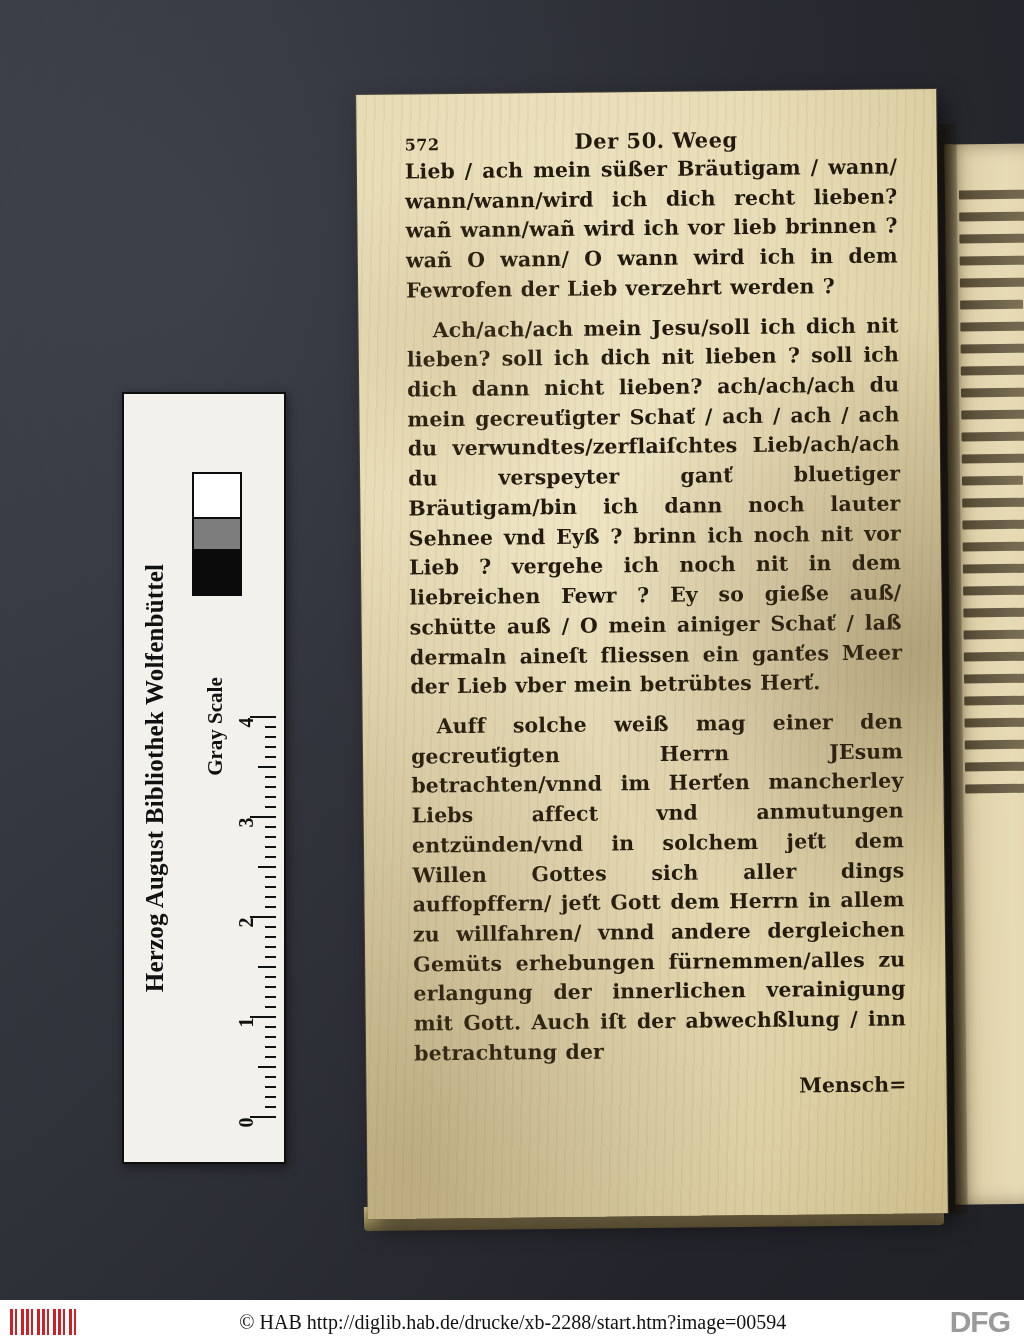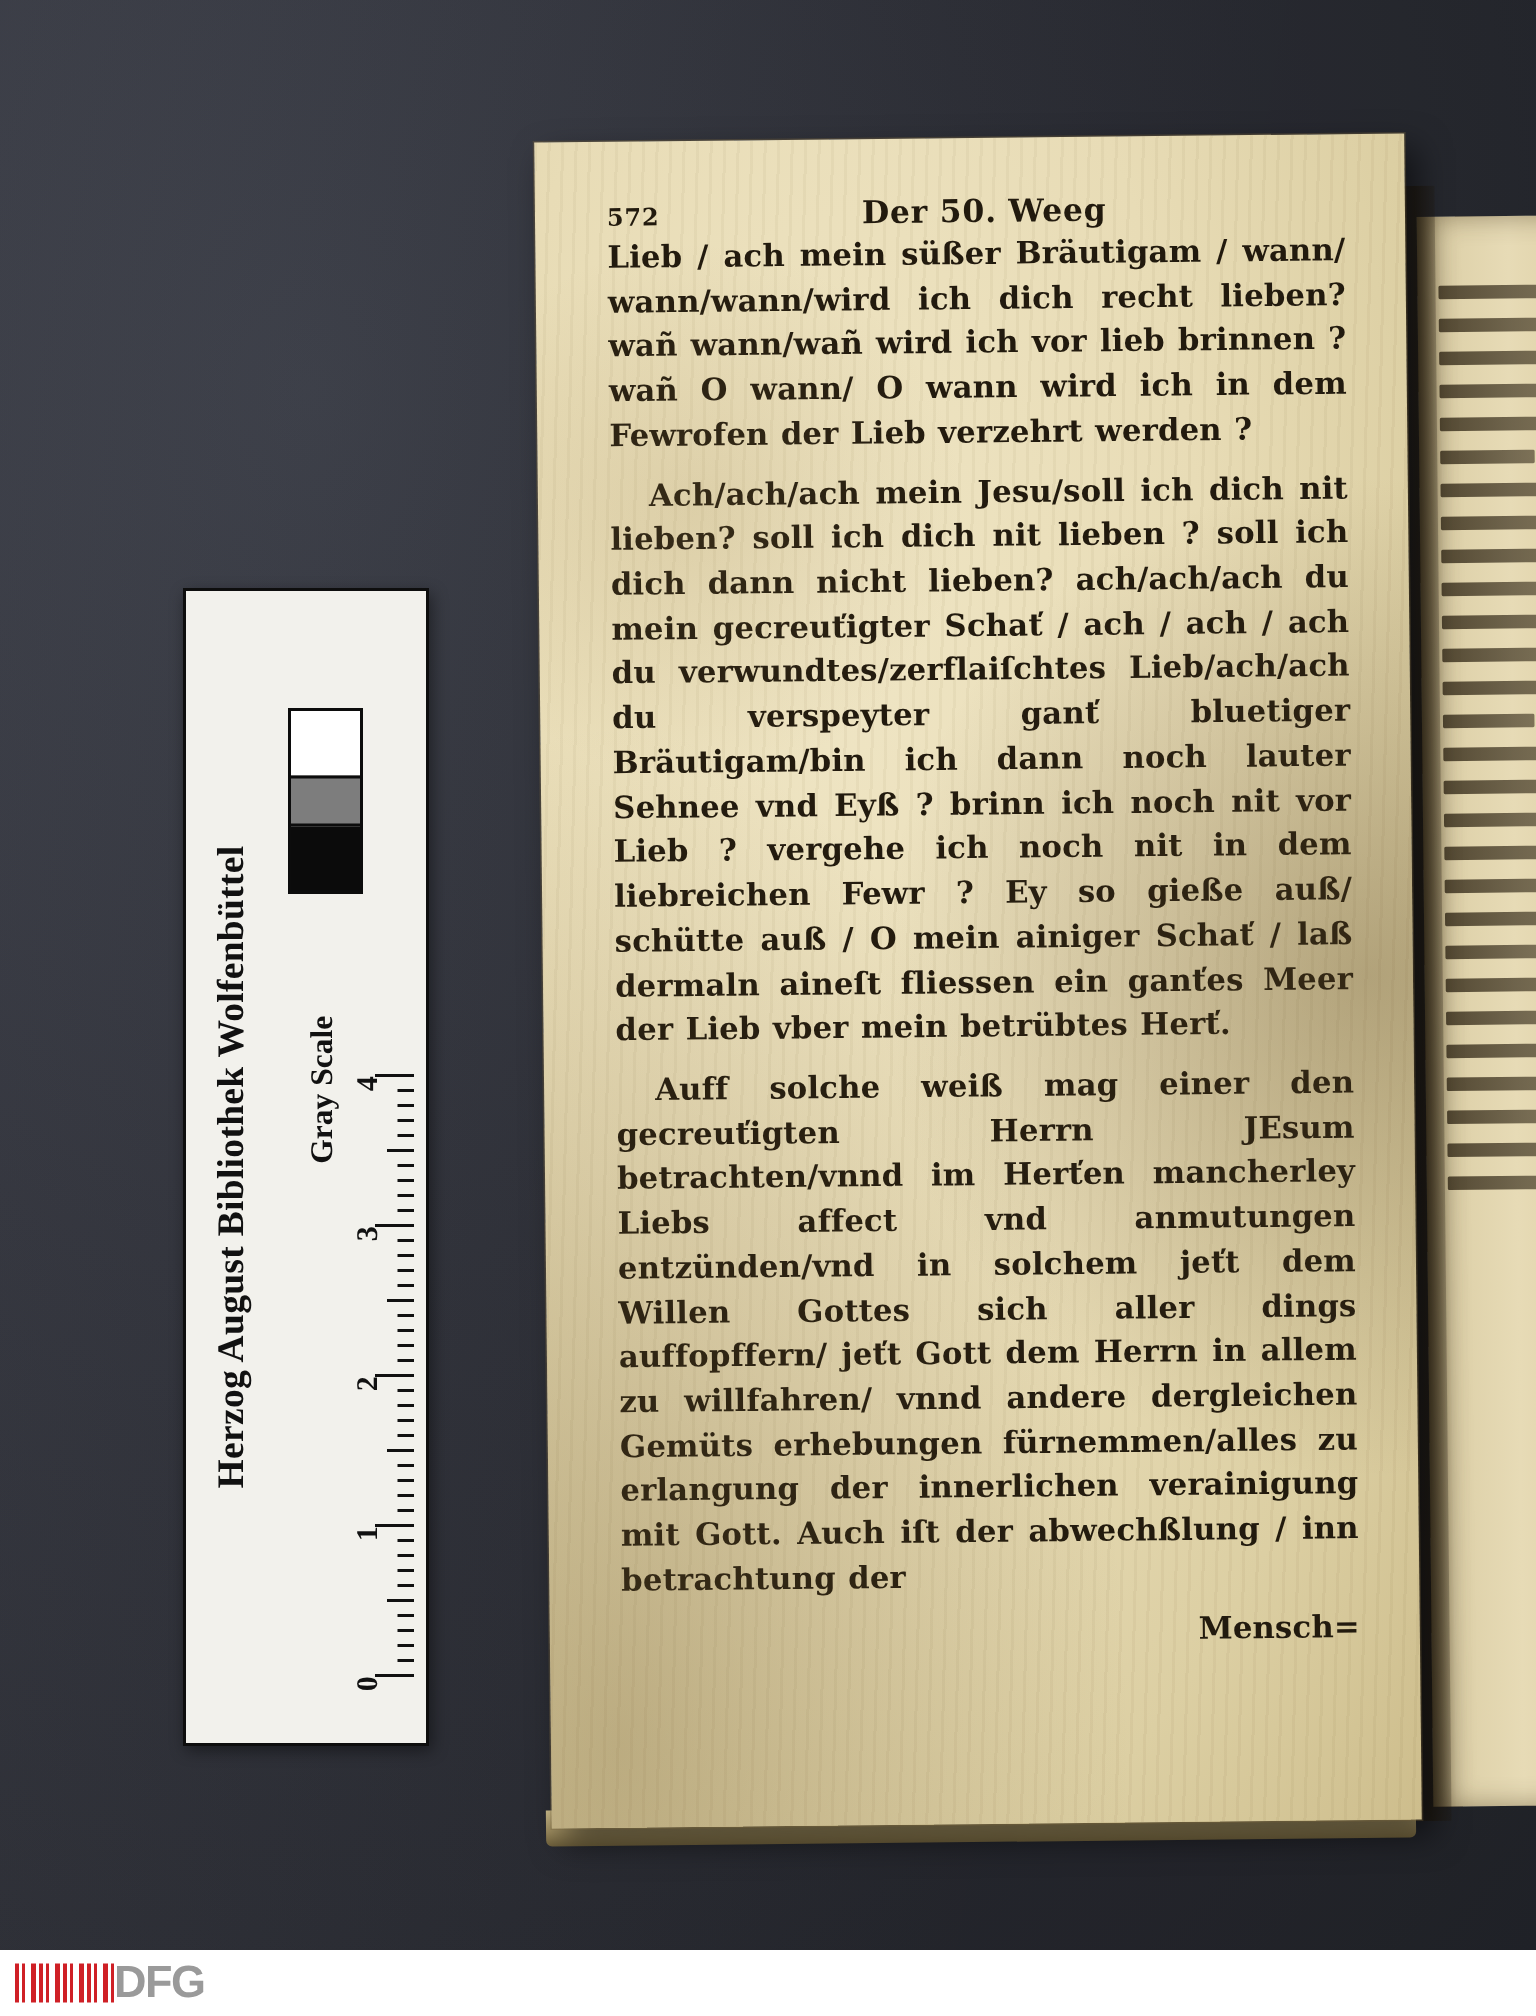--- a/index.html
+++ b/index.html
@@ -387,14 +387,15 @@
       <p class="para indent">Auff solche weiß mag einer den gecreuťigten Herrn JEsum betrachten/vnnd im Herťen mancherley Liebs affect vnd anmutungen entzünden/vnd in solchem jeťt dem Willen Gottes sich aller dings auffopffern/ jeťt Gott dem Herrn in allem zu willfahren/ vnnd andere dergleichen Gemüts erhebungen fürnemmen/alles zu erlangung der innerlichen verainigung mit Gott. Auch iſt der abwechßlung / inn betrachtung der</p>
       <p class="para tail">Mensch=</p>
 
     </div>
     <div id="page-grain"></div>
   </div>
 </div>
 
 <div id="caption-bar">
   <div id="barcode"></div>
+  <div id="caption-text">© HAB http://diglib.hab.de/drucke/xb-2288/start.htm?image=00594</div>
   <div id="dfg-logo">DFG</div>
 </div>
 
 </body></html>

